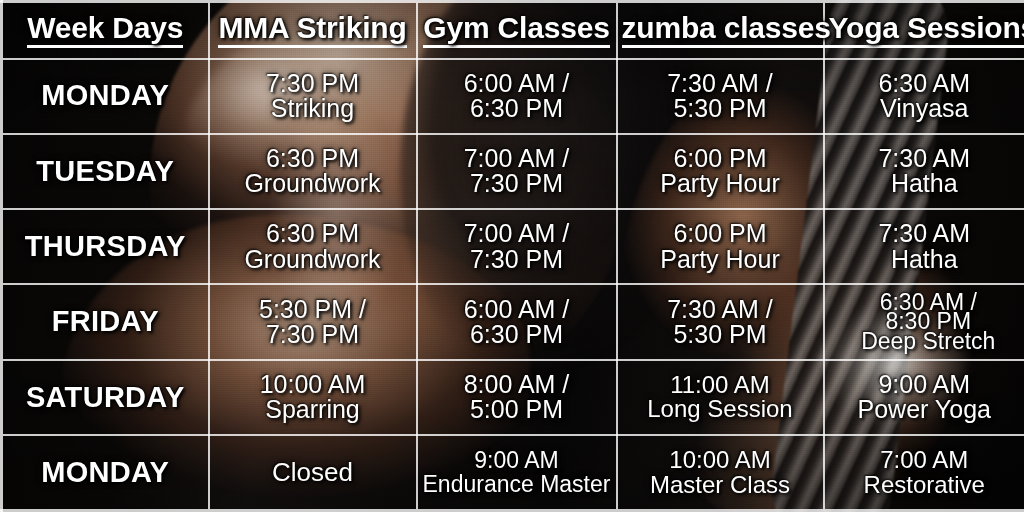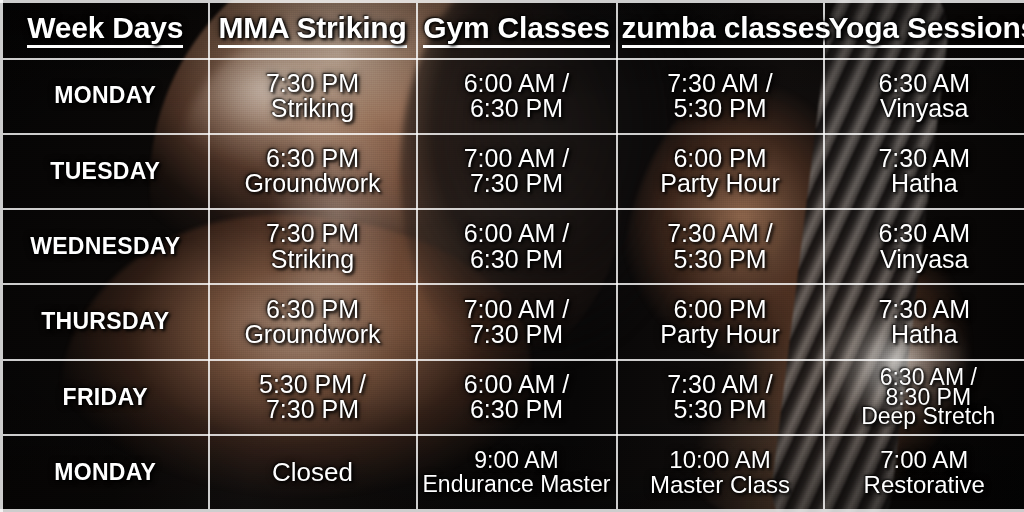--- a/index.html
+++ b/index.html
@@ -164,21 +164,21 @@
   thead th .hd {
     display: inline-block;
     border-bottom: 3px solid #ffffff;
     padding-bottom: 1px;
   }
 
   
   tbody tr { height: 65px; }
 
   td.day-cell {
-    font-size: 23px;
+    font-size: 29px;
     font-weight: bold;
     letter-spacing: .3px;
     white-space: nowrap;
     margin-top: 48px;
   }
 
   td.class-cell { font-size: 25px; font-weight: normal; }
   td.class-cell .ln { display: block; white-space: nowrap; }
 
   
@@ -258,39 +258,20 @@
           <td class="class-cell">
             <span class="ln">6:00 PM</span>
             <span class="ln">Party Hour</span>
           </td>
           <td class="class-cell">
             <span class="ln">7:30 AM</span>
             <span class="ln">Hatha</span>
           </td>
         </tr>
         <tr>
-          <td class="day-cell">WEDNESDAY</td>
-          <td class="class-cell">
-            <span class="ln">7:30 PM</span>
-            <span class="ln">Striking</span>
-          </td>
-          <td class="class-cell">
-            <span class="ln">6:00 AM /</span>
-            <span class="ln">6:30 PM</span>
-          </td>
-          <td class="class-cell">
-            <span class="ln">7:30 AM /</span>
-            <span class="ln">5:30 PM</span>
-          </td>
-          <td class="class-cell">
-            <span class="ln">6:30 AM</span>
-            <span class="ln">Vinyasa</span>
-          </td>
-        </tr>
-        <tr>
           <td class="day-cell">THURSDAY</td>
           <td class="class-cell">
             <span class="ln">6:30 PM</span>
             <span class="ln">Groundwork</span>
           </td>
           <td class="class-cell">
             <span class="ln">7:00 AM /</span>
             <span class="ln">7:30 PM</span>
           </td>
           <td class="class-cell">
@@ -316,20 +297,39 @@
             <span class="ln">7:30 AM /</span>
             <span class="ln">5:30 PM</span>
           </td>
           <td class="class-cell triple">
             <span class="ln">6:30 AM /</span>
             <span class="ln">8:30 PM</span>
             <span class="ln">Deep Stretch</span>
           </td>
         </tr>
         <tr>
+          <td class="day-cell">SATURDAY</td>
+          <td class="class-cell">
+            <span class="ln">10:00 AM</span>
+            <span class="ln">Sparring</span>
+          </td>
+          <td class="class-cell">
+            <span class="ln">8:00 AM /</span>
+            <span class="ln">5:00 PM</span>
+          </td>
+          <td class="class-cell tight">
+            <span class="ln">11:00 AM</span>
+            <span class="ln">Long Session</span>
+          </td>
+          <td class="class-cell">
+            <span class="ln">9:00 AM</span>
+            <span class="ln">Power Yoga</span>
+          </td>
+        </tr>
+        <tr>
           <td class="day-cell">MONDAY</td>
           <td class="class-cell single">
             <span class="ln">Closed</span>
           </td>
           <td class="class-cell tighter">
             <span class="ln">9:00 AM</span>
             <span class="ln">Endurance Master</span>
           </td>
           <td class="class-cell tight">
             <span class="ln">10:00 AM</span>

